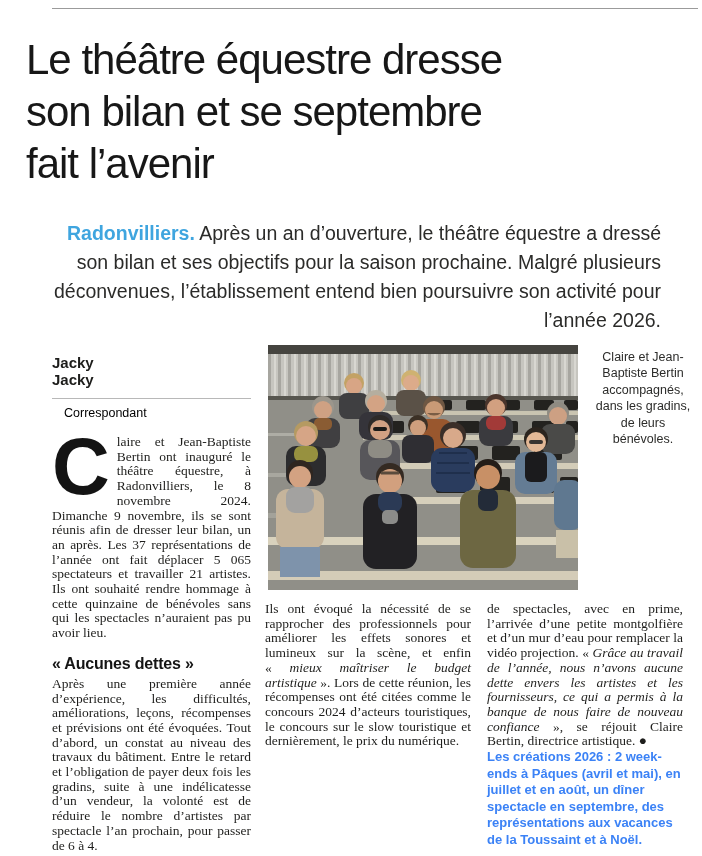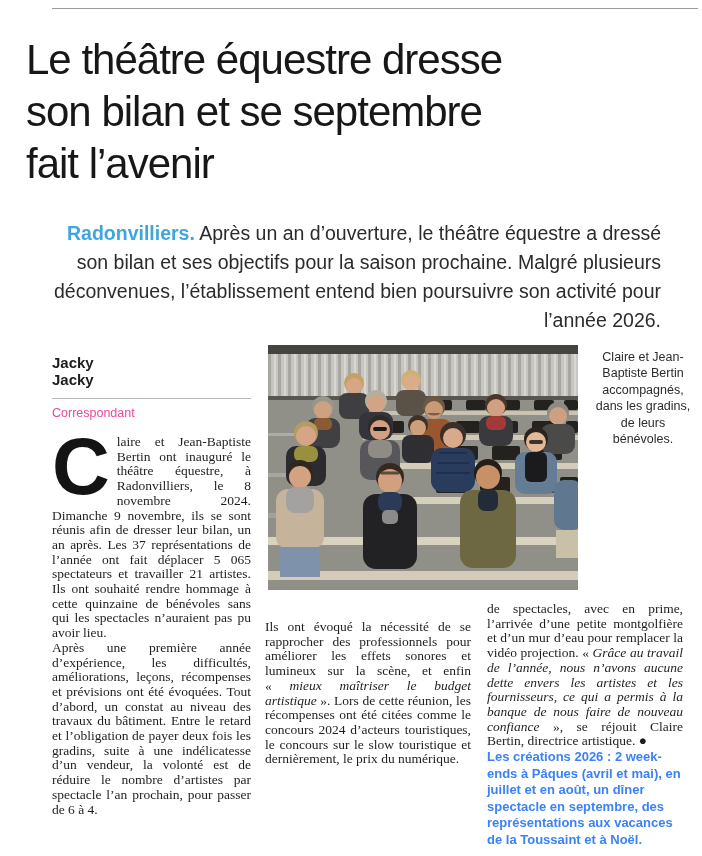--- a/index.html
+++ b/index.html
@@ -21,26 +21,26 @@
     font-size:19.5px; line-height:29px; color:#2b2b29; font-weight:400;
   }
   .standfirst .loc { font-weight:700; }
 
   .col { text-align:justify; font-family:"Liberation Serif", serif;
          font-size:13.5px; line-height:14.7px; color:#1e1e1c;
          hyphens:auto; -webkit-hyphens:auto; }
   .col p { margin:0; }
 
   .col-left  { position:absolute; left:52px;  top:354px; width:199px; }
-  .col-mid   { position:absolute; left:265px; top:620px; width:206px; }
+  .col-mid   { position:absolute; left:265px; top:602px; width:206px; }
   .col-right { position:absolute; left:487px; top:602px; width:196px; }
 
   .byline-name { font:700 15px/17px "Liberation Sans", sans-serif; color:#1d1d1b; }
   .byline-rule { height:1px; background:#b8b8b8; margin:10px 0 7px 0; }
-  .byline-role { font:400 12.5px/15px "Liberation Sans", sans-serif; color:#ec4899; margin:0 0 14px 0; }
+  .byline-role { font:400 12.5px/15px "Liberation Sans", sans-serif; color:#000000; margin:0 0 14px 12px; }
 
   .dropcap {
     float:left; font-family:"Liberation Sans", sans-serif; font-weight:900;
     font-size:80px; line-height:58px; color:#141414; margin:3px 7px 0 0;
   }
   .subhead {
     font:800 16px/19px "Liberation Sans", sans-serif; letter-spacing:-0.2px;
     color:#151515; margin:13px 0 4px 0; text-align:left;
   }
   .it { font-style:italic;font-family:Liberation Serif, serif; }
@@ -83,20 +83,21 @@
       <div>Jacky</div>
       <div>Jacky</div>
     </div>
     <div class="byline-rule"></div>
     <div class="byline-role">Correspondant</div>
 
     <p>
       <span class="dropcap">C</span><span>laire et Jean-Baptiste Bertin ont inauguré le théâtre équestre, à Radonvilliers, le 8 novembre 2024. Dimanche 9 novembre, ils se sont réunis afin de dresser leur bilan, un an après. Les 37 représentations de l’année ont fait déplacer 5&nbsp;065 spectateurs et travailler 21 artistes. Ils ont souhaité rendre hommage à cette quinzaine de bénévoles sans qui les spectacles n’auraient pas pu avoir lieu.</span>
     </p>
 
+    <div class="subhead">« Aucunes dettes »</div>
 
     <p>Après une première année d’expérience, les difficultés, améliorations, leçons, récompenses et prévisions ont été évoquées. Tout d’abord, un constat au niveau des travaux du bâtiment. Entre le retard et l’obligation de payer deux fois les gradins, suite à une indélicatesse d’un vendeur, la volonté est de réduire le nombre d’artistes par spectacle l’an prochain, pour passer de 6 à 4.</p>
   </div>
 
   <div class="photo-wrap">
     <svg viewBox="0 0 310 245" width="310" height="245">
       <defs>
         <pattern id="corr" width="10" height="44" patternUnits="userSpaceOnUse">
           <rect width="10" height="44" fill="#c6c5bf"></rect>
           <rect x="0" width="3" height="44" fill="#a7a6a0"></rect>

